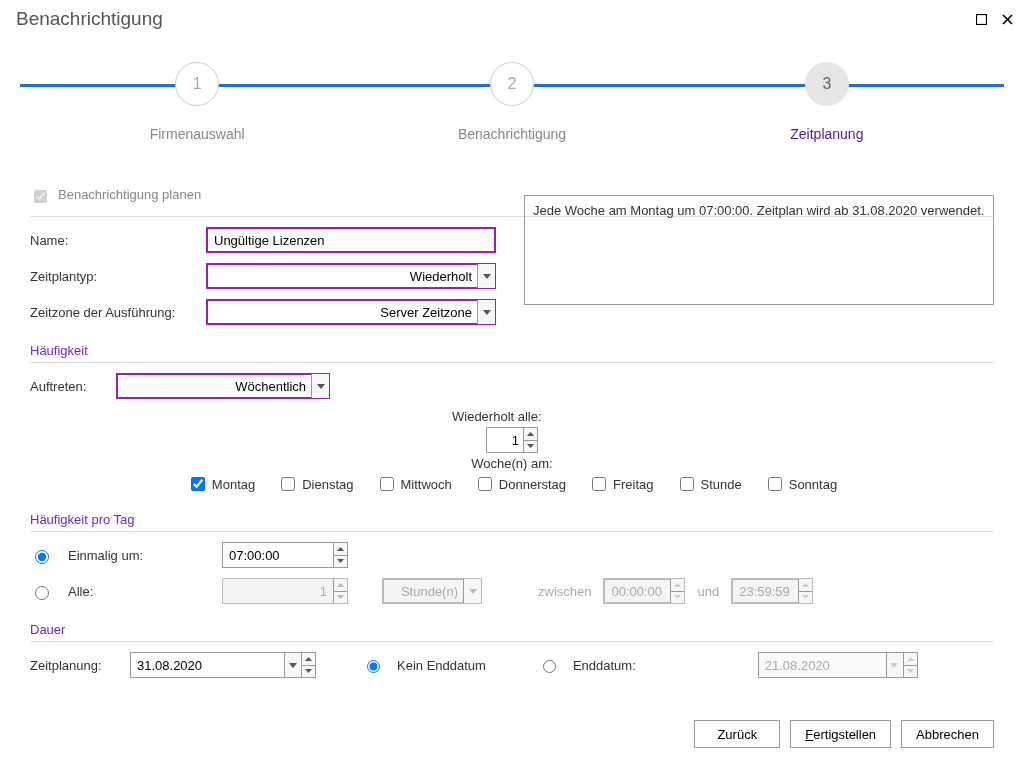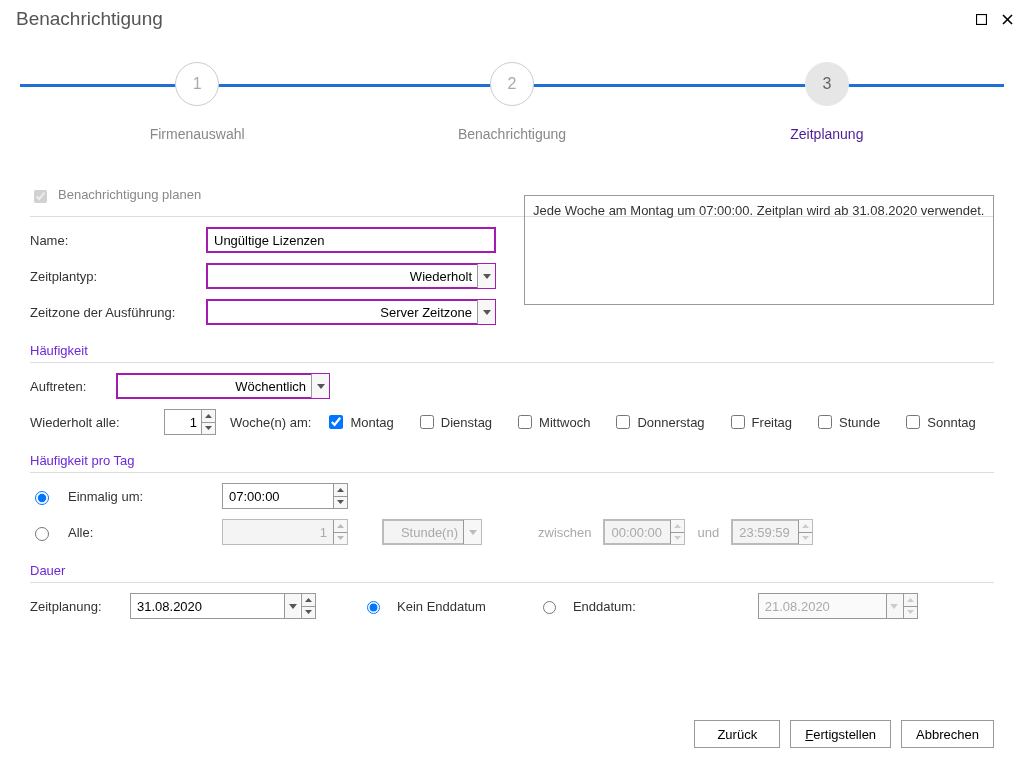--- a/index.html
+++ b/index.html
@@ -146,21 +146,21 @@
       <div class="combo">
         <input class="tbox" style="width: 214px;" value="Wöchentlich">
         <div class="drop">
             <svg width="8" height="5">
               <polygon points="0,0 8,0 4,5" fill="#555"></polygon>
             </svg>
           </div>
       </div>
     </div>
 
-    <div class="row" style="gap:14px;">
+    <div class="row" style="gap:3px;flex-direction:column;">
       <div style="width:120px;">Wiederholt alle:</div>
       <div class="numbox-wrap">
         <input class="numbox" value="1" style="">
         <div class="spin">
           <div>
               <svg width="7" height="4">
                 <polygon points="0,4 7,4 3.5,0" fill="#555"></polygon>
               </svg>
             </div>
           <div>

